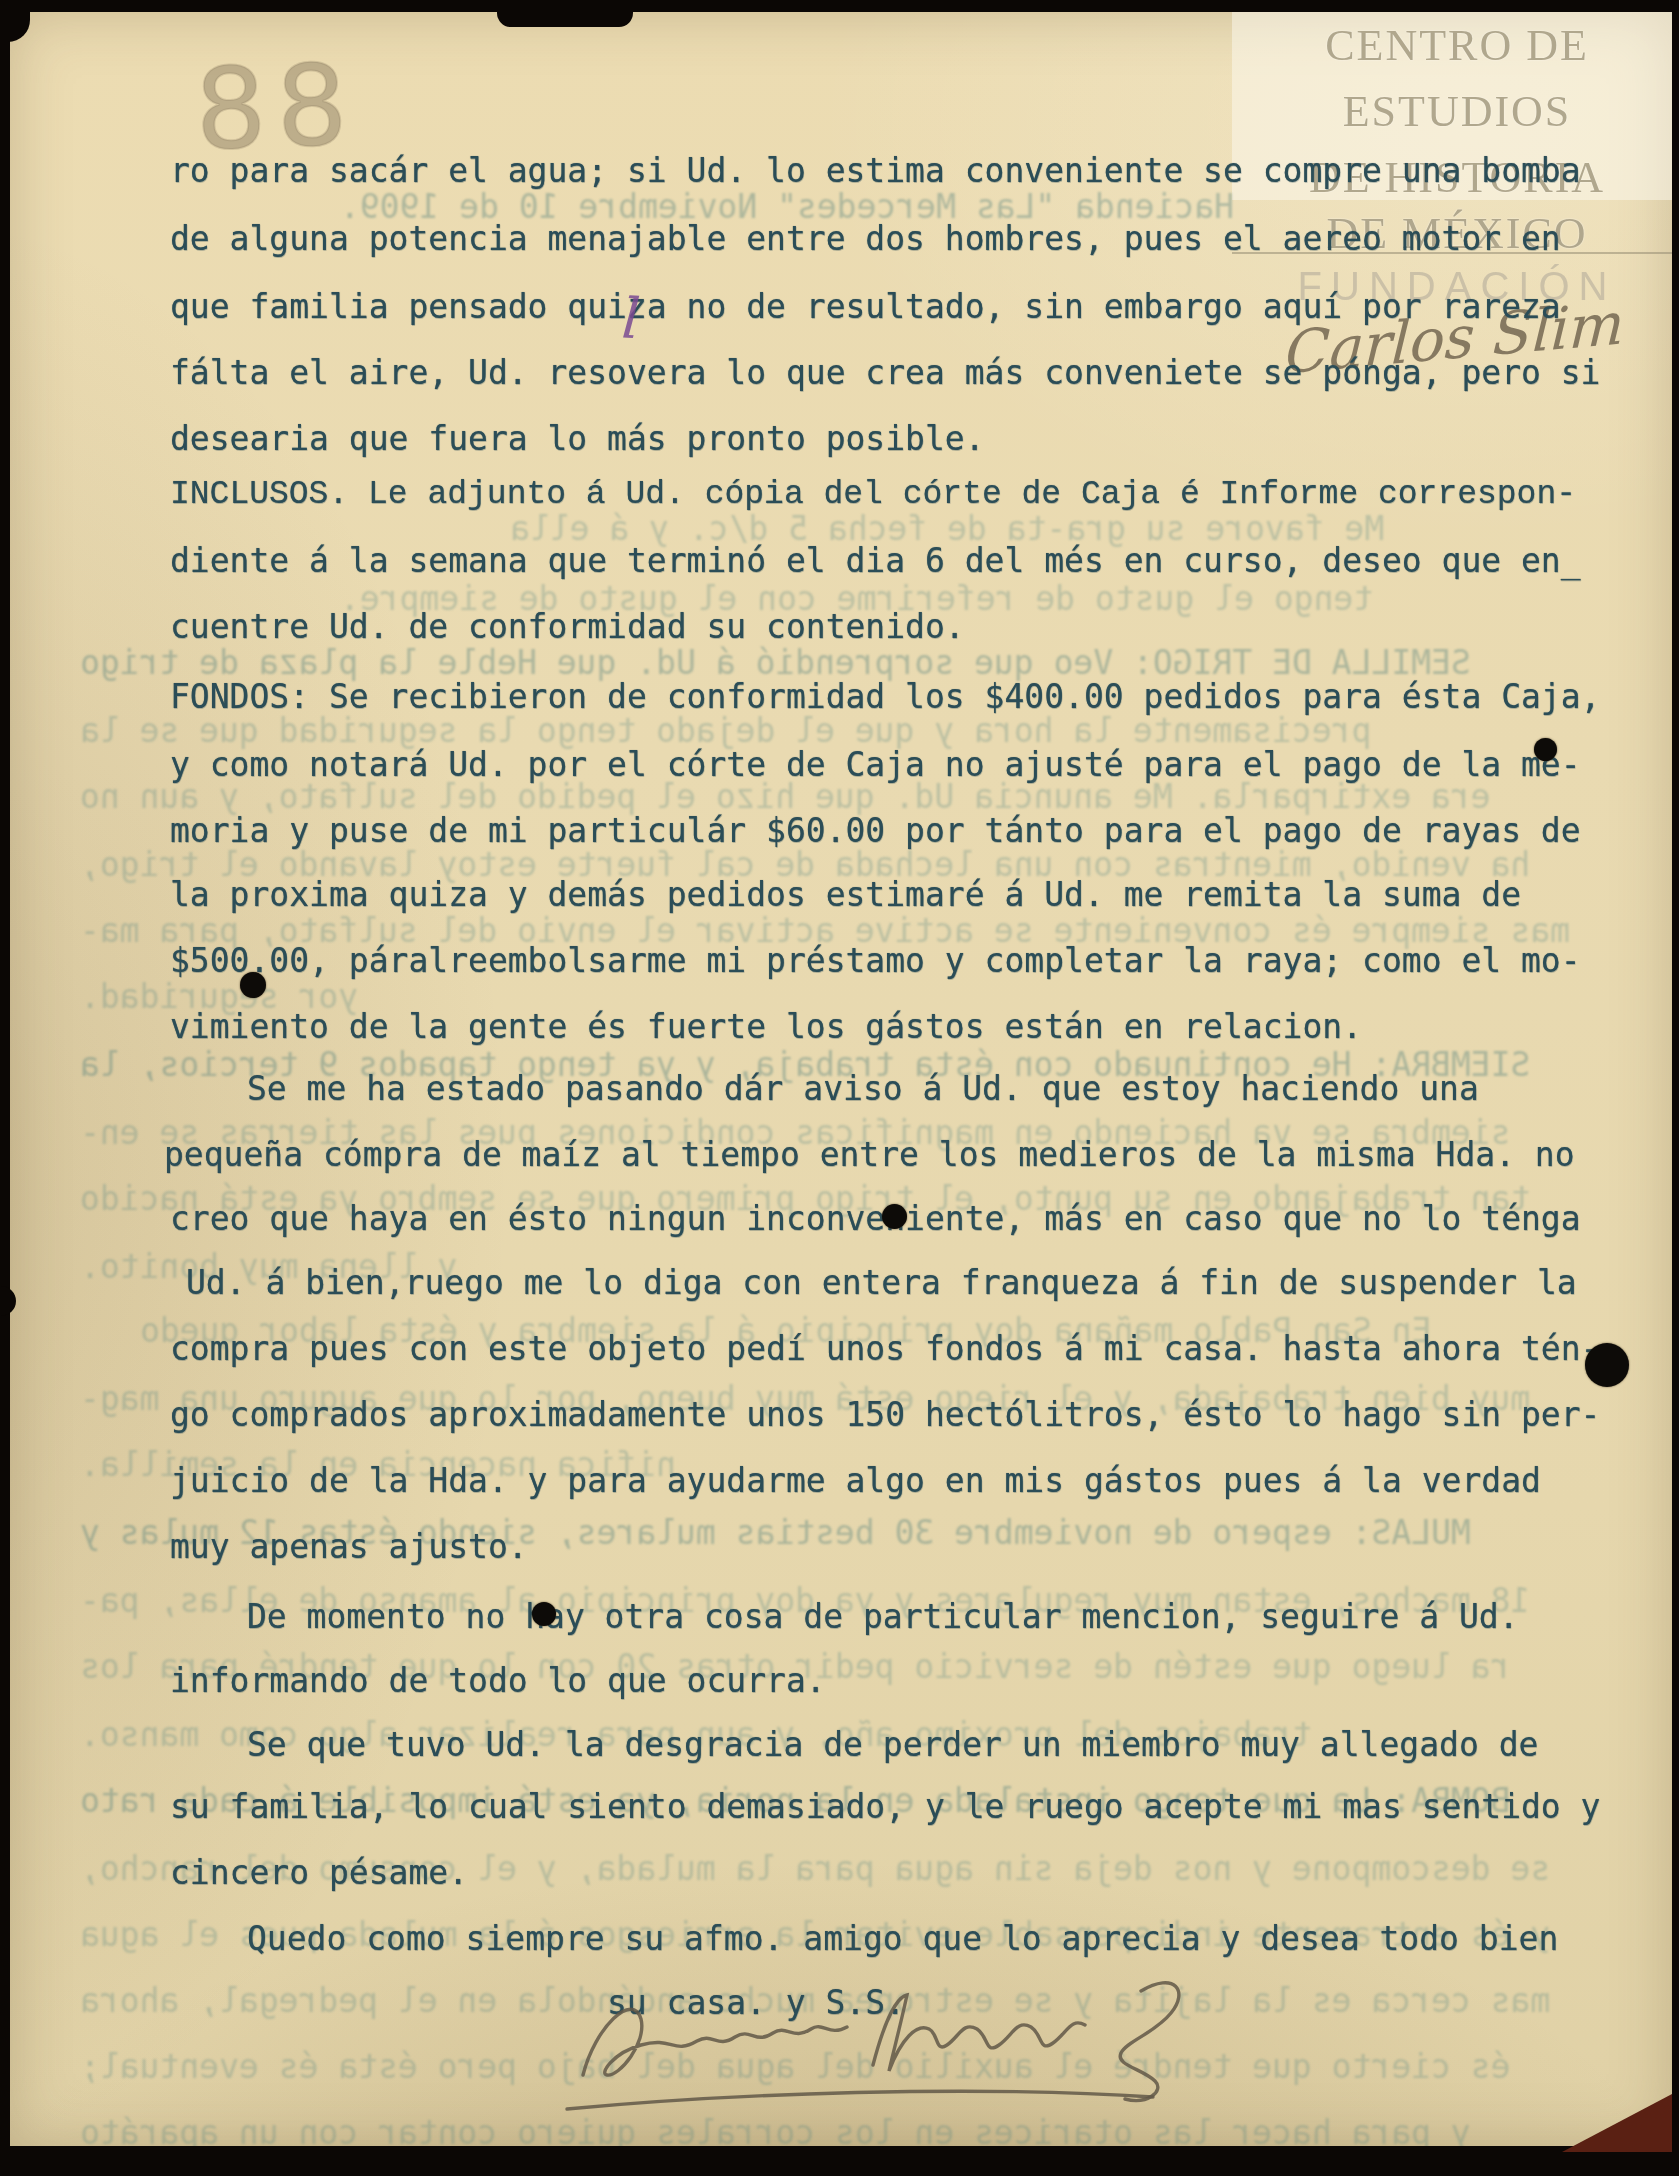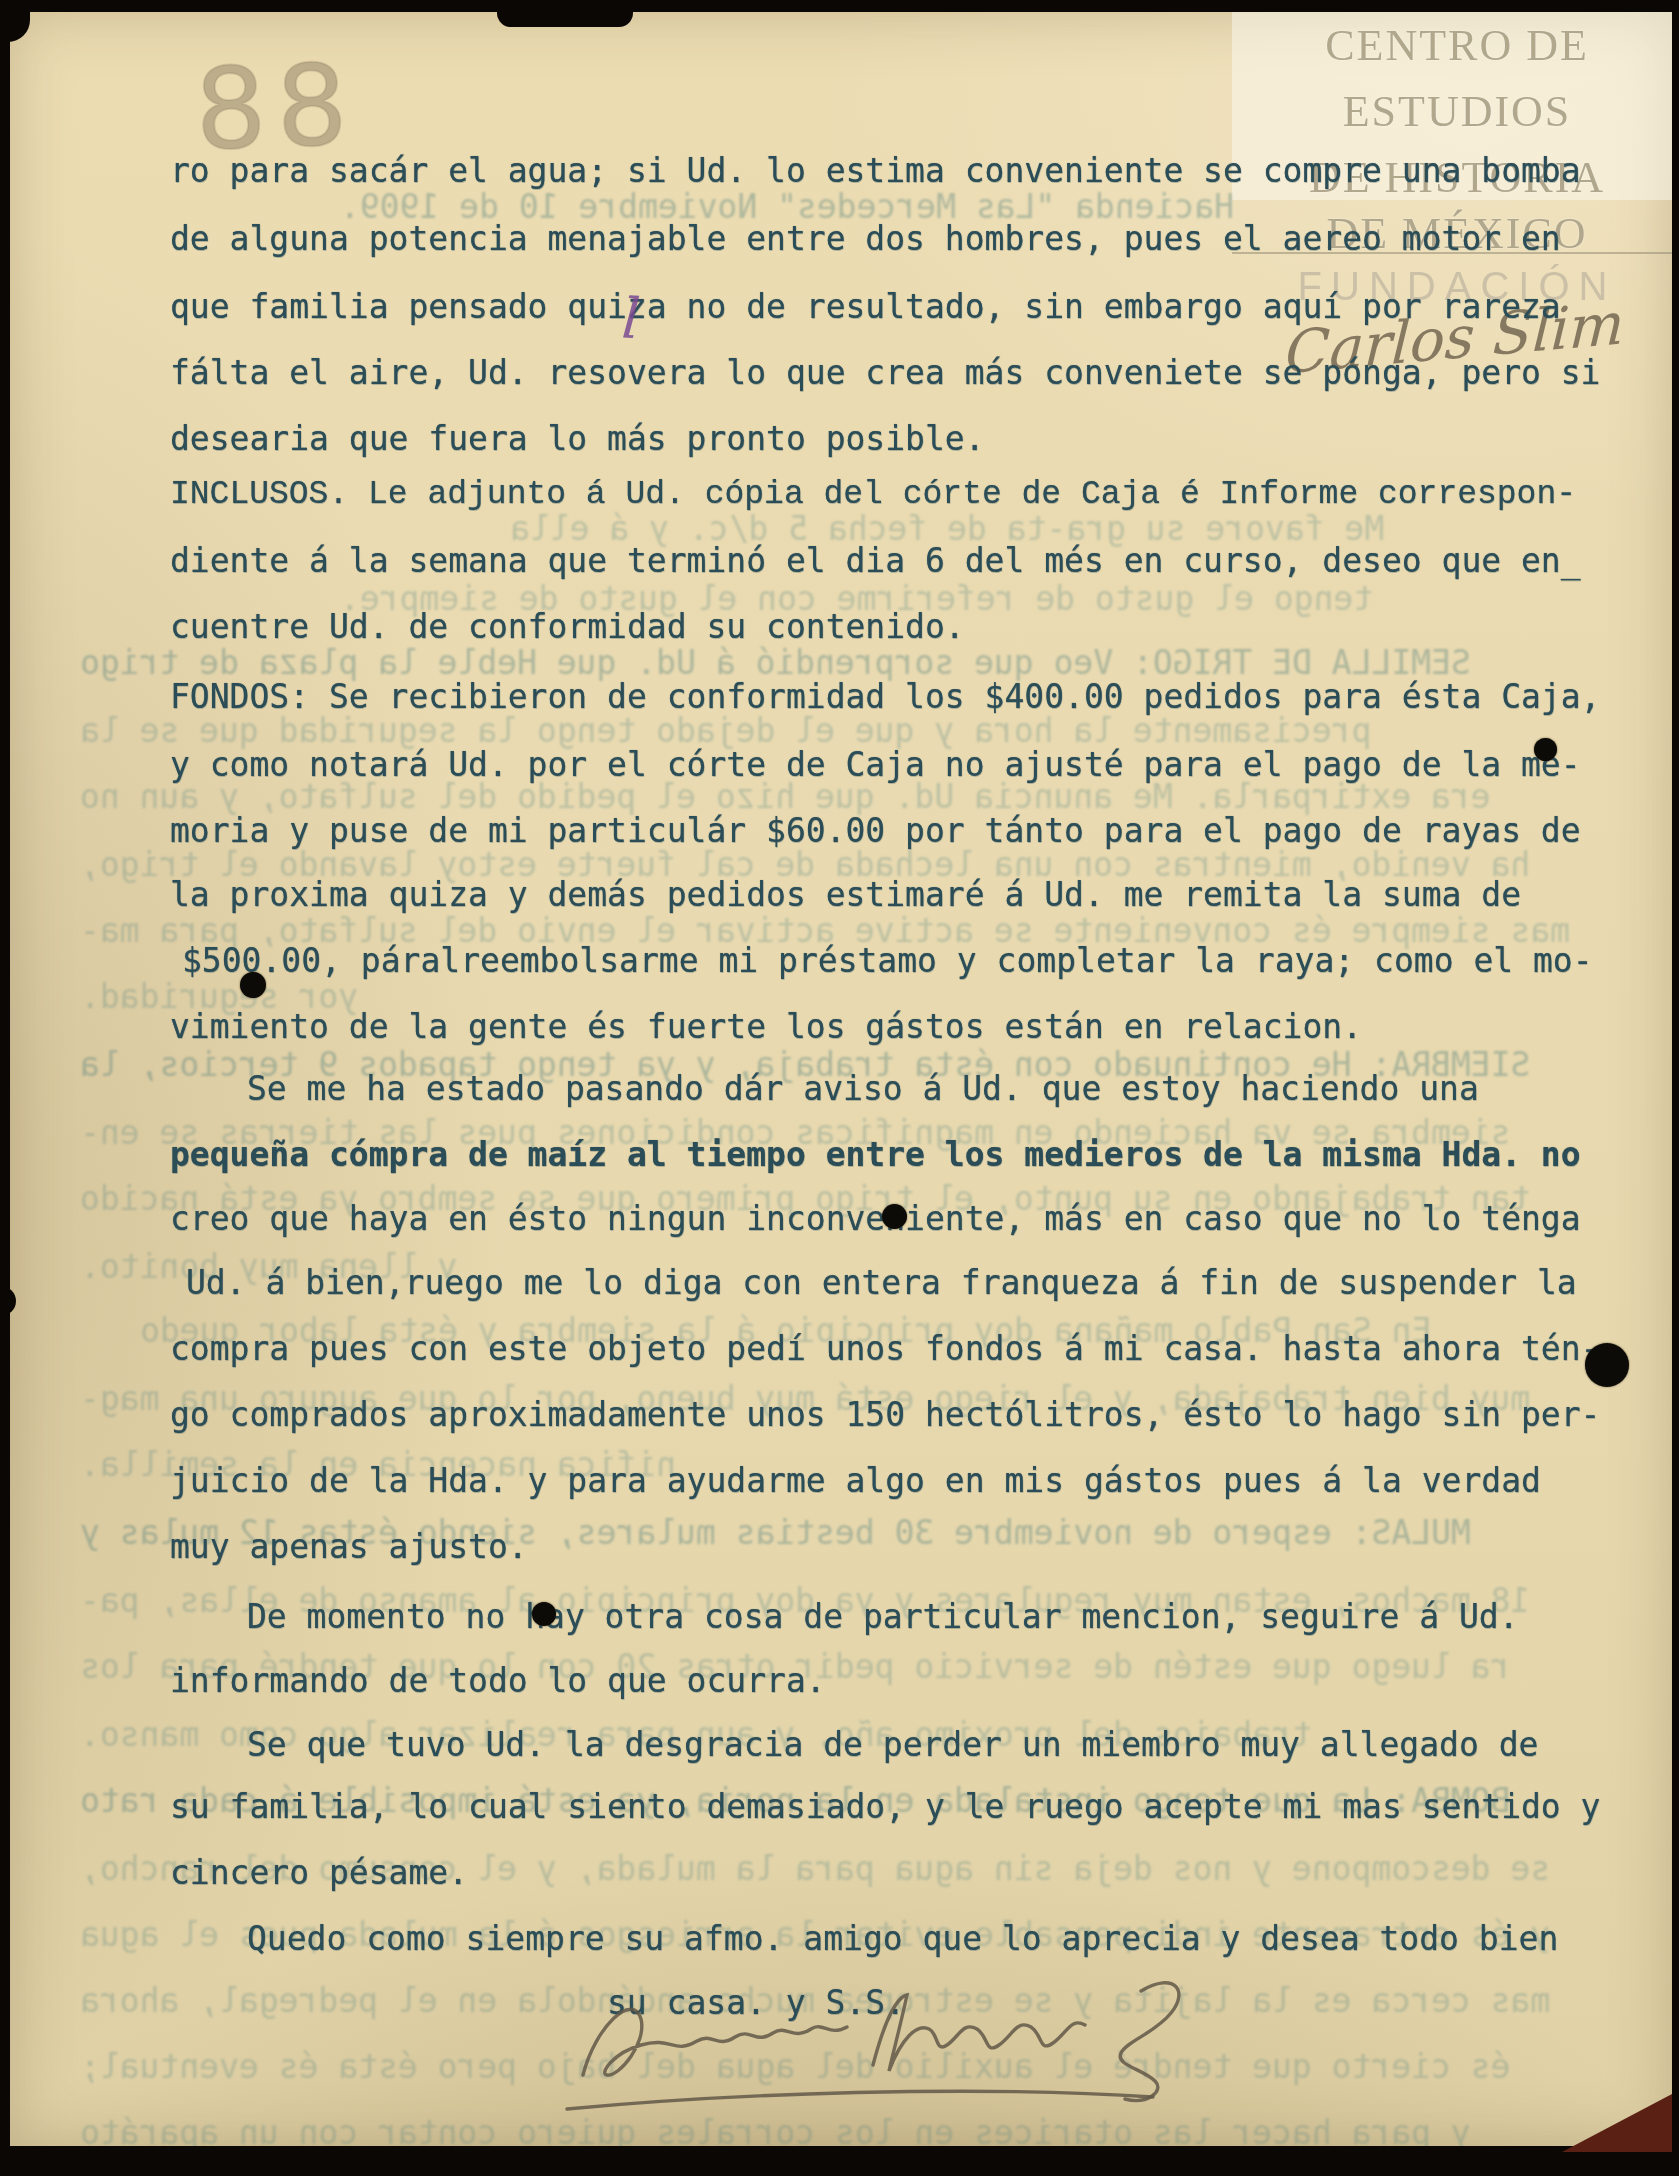--- a/index.html
+++ b/index.html
@@ -112,24 +112,24 @@
         <div class="typed-line" style="left: 160px; top: 278px;">que familia pensado quiza no de resultado, sin embargo aquí por rareza</div>
         <div class="typed-line" style="left: 160px; top: 344px;">fálta el aire, Ud. resovera lo que crea más conveniete se pónga, pero si</div>
         <div class="typed-line" style="left: 160px; top: 410px;">desearia que fuera lo más pronto posible.</div>
         <div class="typed-line" style="left: 160px; top: 466px; font-family: Liberation Mono, monospace;">INCLUSOS. Le adjunto á Ud. cópia del córte de Caja é Informe correspon-</div>
         <div class="typed-line" style="left: 160px; top: 532px;">diente á la semana que terminó el dia 6 del més en curso, deseo que en_</div>
         <div class="typed-line" style="left: 160px; top: 598px; text-align: right;">cuentre Ud. de conformidad su contenido.</div>
         <div class="typed-line" style="left: 160px; top: 668px;">FONDOS: Se recibieron de conformidad los $400.00 pedidos para ésta Caja,</div>
         <div class="typed-line" style="left: 160px; top: 736px;">y como notará Ud. por el córte de Caja no ajusté para el pago de la me-</div>
         <div class="typed-line" style="left: 160px; top: 802px;">moria y puse de mi particulár $60.00 por tánto para el pago de rayas de</div>
         <div class="typed-line" style="left: 160px; top: 866px;">la proxima quiza y demás pedidos estimaré á Ud. me remita la suma de</div>
-        <div class="typed-line" style="left: 160px; top: 932px; margin-left: 12px;">$500.00, páralreembolsarme mi préstamo y completar la raya; como el mo-</div>
+        <div class="typed-line" style="left: 160px; top: 932px;">$500.00, páralreembolsarme mi préstamo y completar la raya; como el mo-</div>
         <div class="typed-line" style="left: 160px; top: 998px;">vimiento de la gente és fuerte los gástos están en relacion.</div>
         <div class="typed-line" style="left: 237px; top: 1060px;">Se me ha estado pasando dár aviso á Ud. que estoy haciendo una</div>
-        <div class="typed-line" style="left: 160px; top: 1126px; font-weight: bold;">pequeña cómpra de maíz al tiempo entre los medieros de la misma Hda. no</div>
+        <div class="typed-line" style="left: 154px; top: 1126px;">pequeña cómpra de maíz al tiempo entre los medieros de la misma Hda. no</div>
         <div class="typed-line" style="left: 160px; top: 1190px;">creo que haya en ésto ningun inconveniente, más en caso que no lo ténga</div>
         <div class="typed-line" style="left: 176px; top: 1254px;">Ud. á bien,ruego me lo diga con entera franqueza á fin de suspender la</div>
         <div class="typed-line" style="left: 160px; top: 1320px;">compra pues con este objeto pedí unos fondos á mi casa. hasta ahora tén-</div>
         <div class="typed-line" style="left: 160px; top: 1386px;">go comprados aproximadamente unos 150 hectólitros, ésto lo hago sin per-</div>
         <div class="typed-line" style="left: 160px; top: 1452px;">juicio de la Hda. y para ayudarme algo en mis gástos pues á la verdad</div>
         <div class="typed-line" style="left: 160px; top: 1518px;">muy apenas ajusto.</div>
         <div class="typed-line" style="left: 237px; top: 1588px;">De momento no hay otra cosa de particular mencion, seguire á Ud.</div>
         <div class="typed-line" style="left: 160px; top: 1652px;">informando de todo lo que ocurra.</div>
         <div class="typed-line" style="left: 237px; top: 1716px;">Se que tuvo Ud. la desgracia de perder un miembro muy allegado de</div>
         <div class="typed-line" style="left: 160px; top: 1778px;">su familia, lo cual siento demasiado, y le ruego acepte mi mas sentido y</div>

